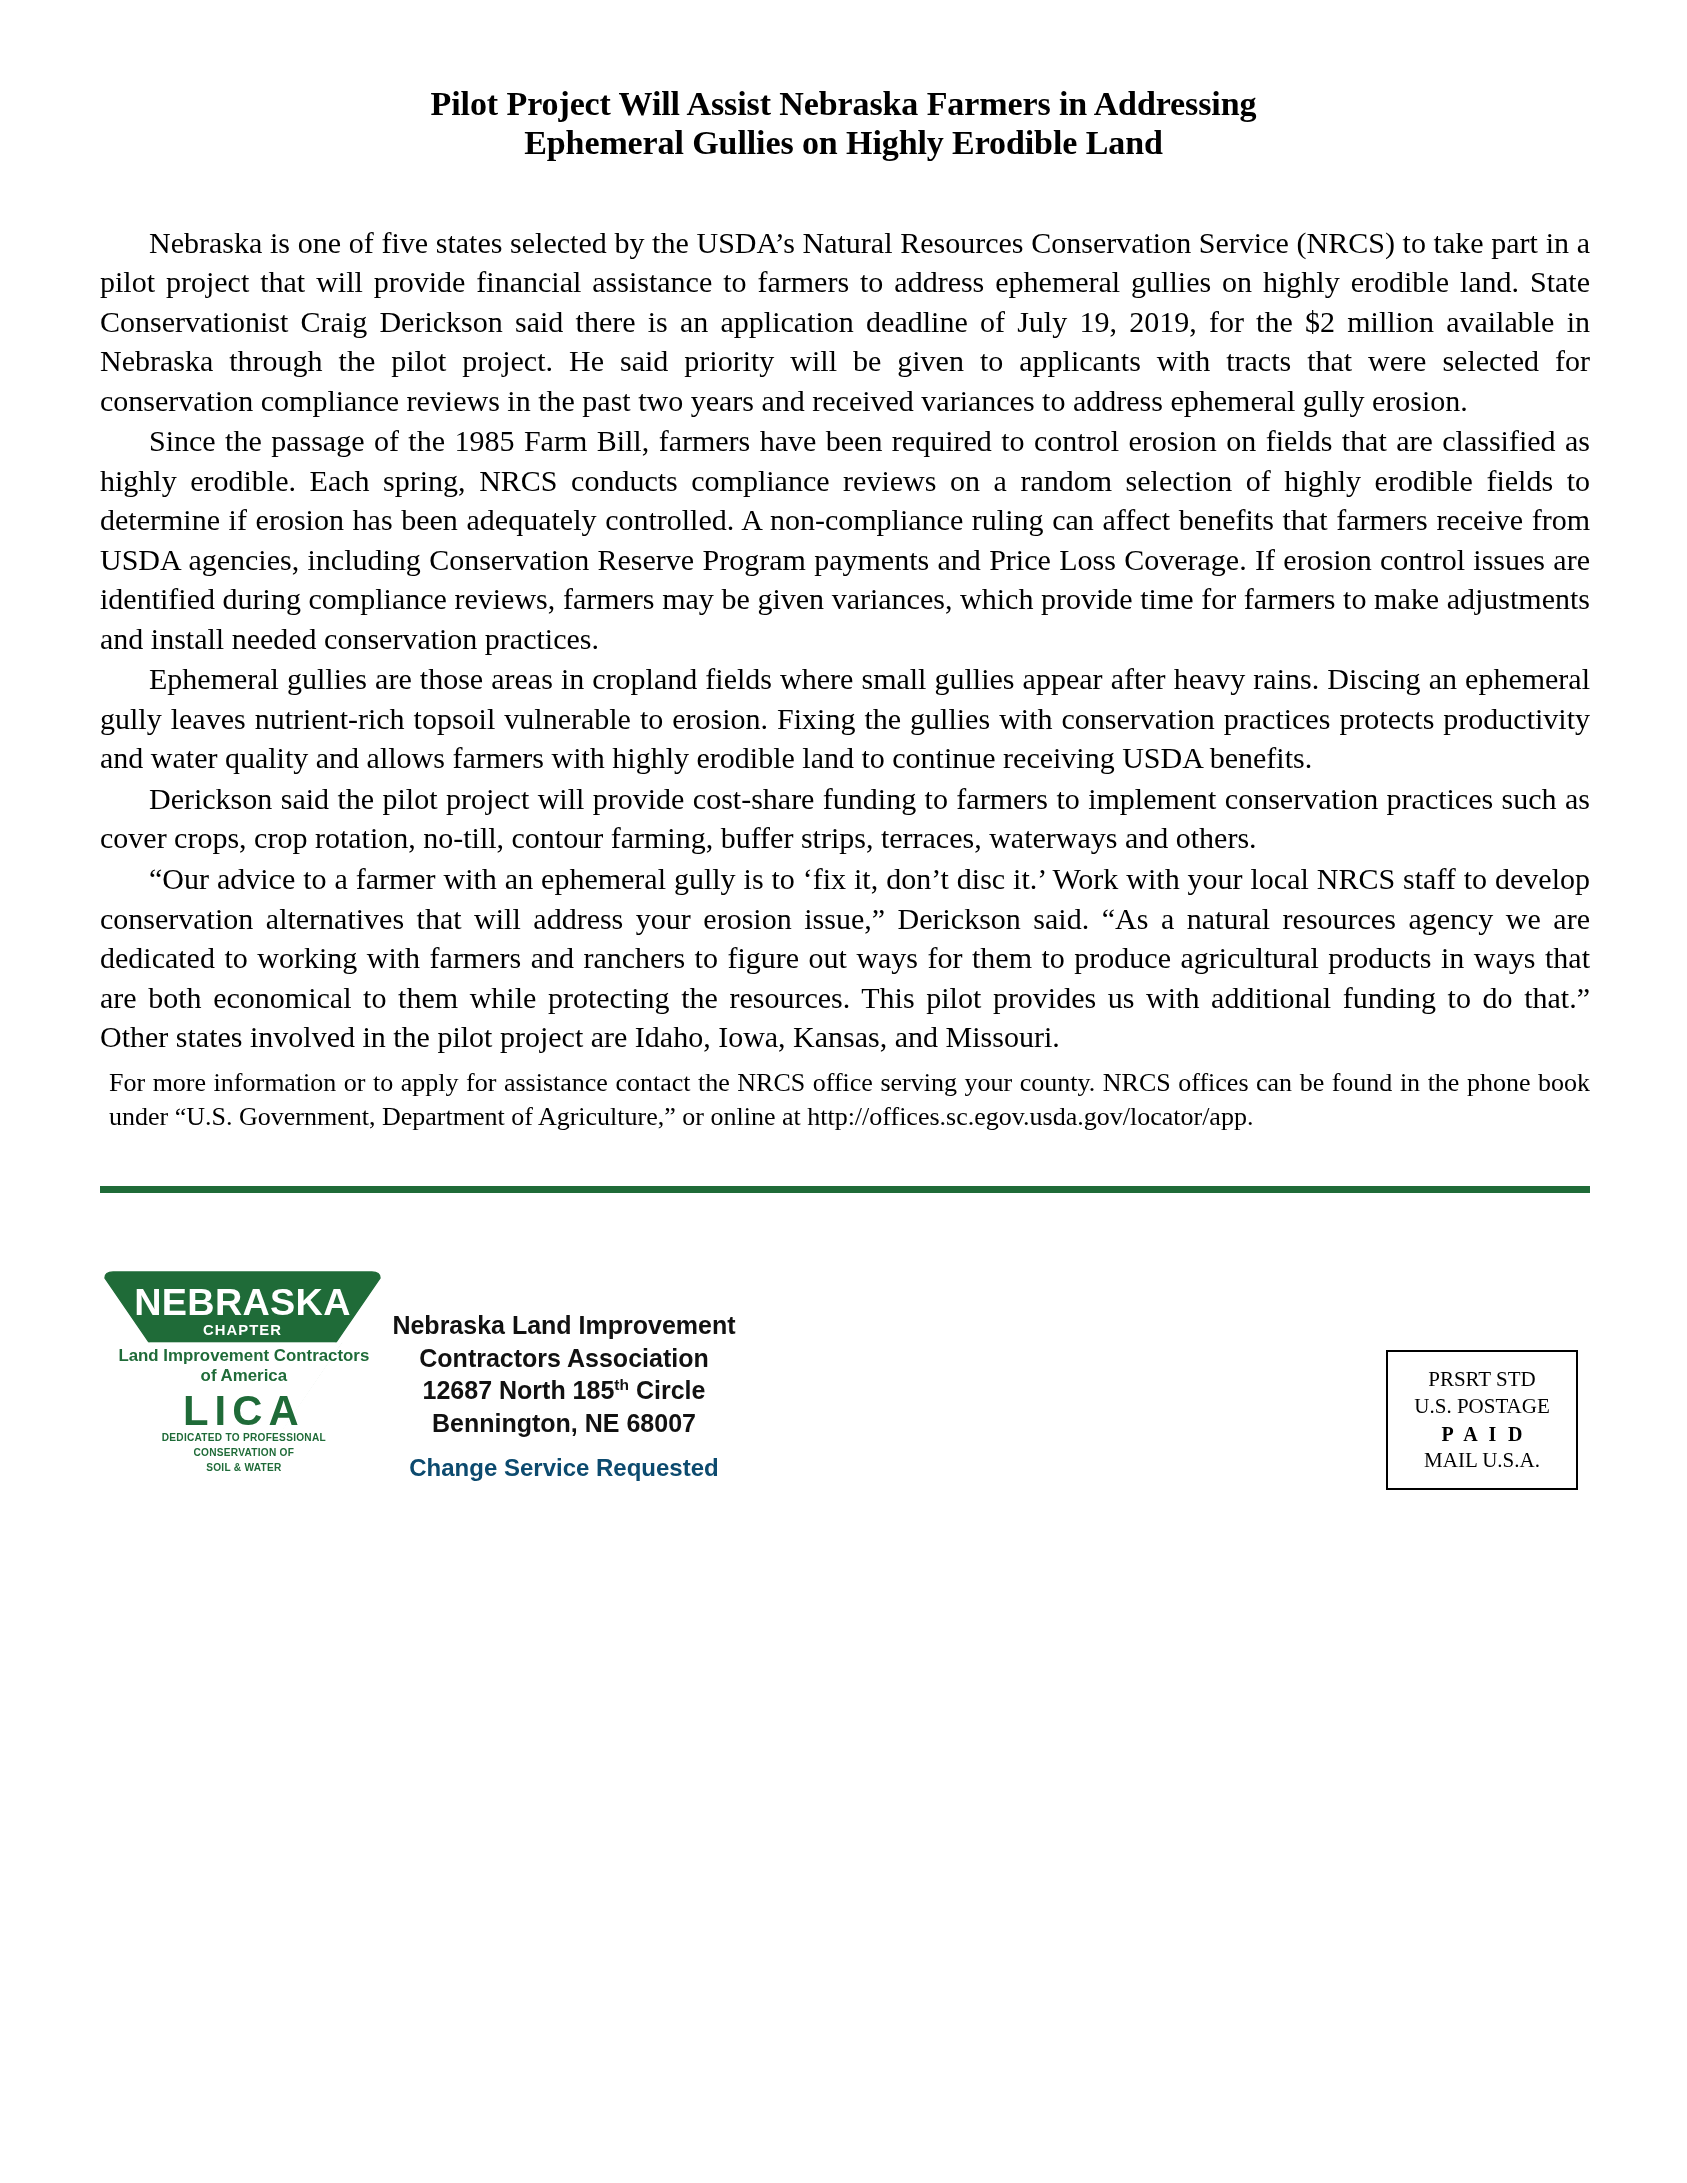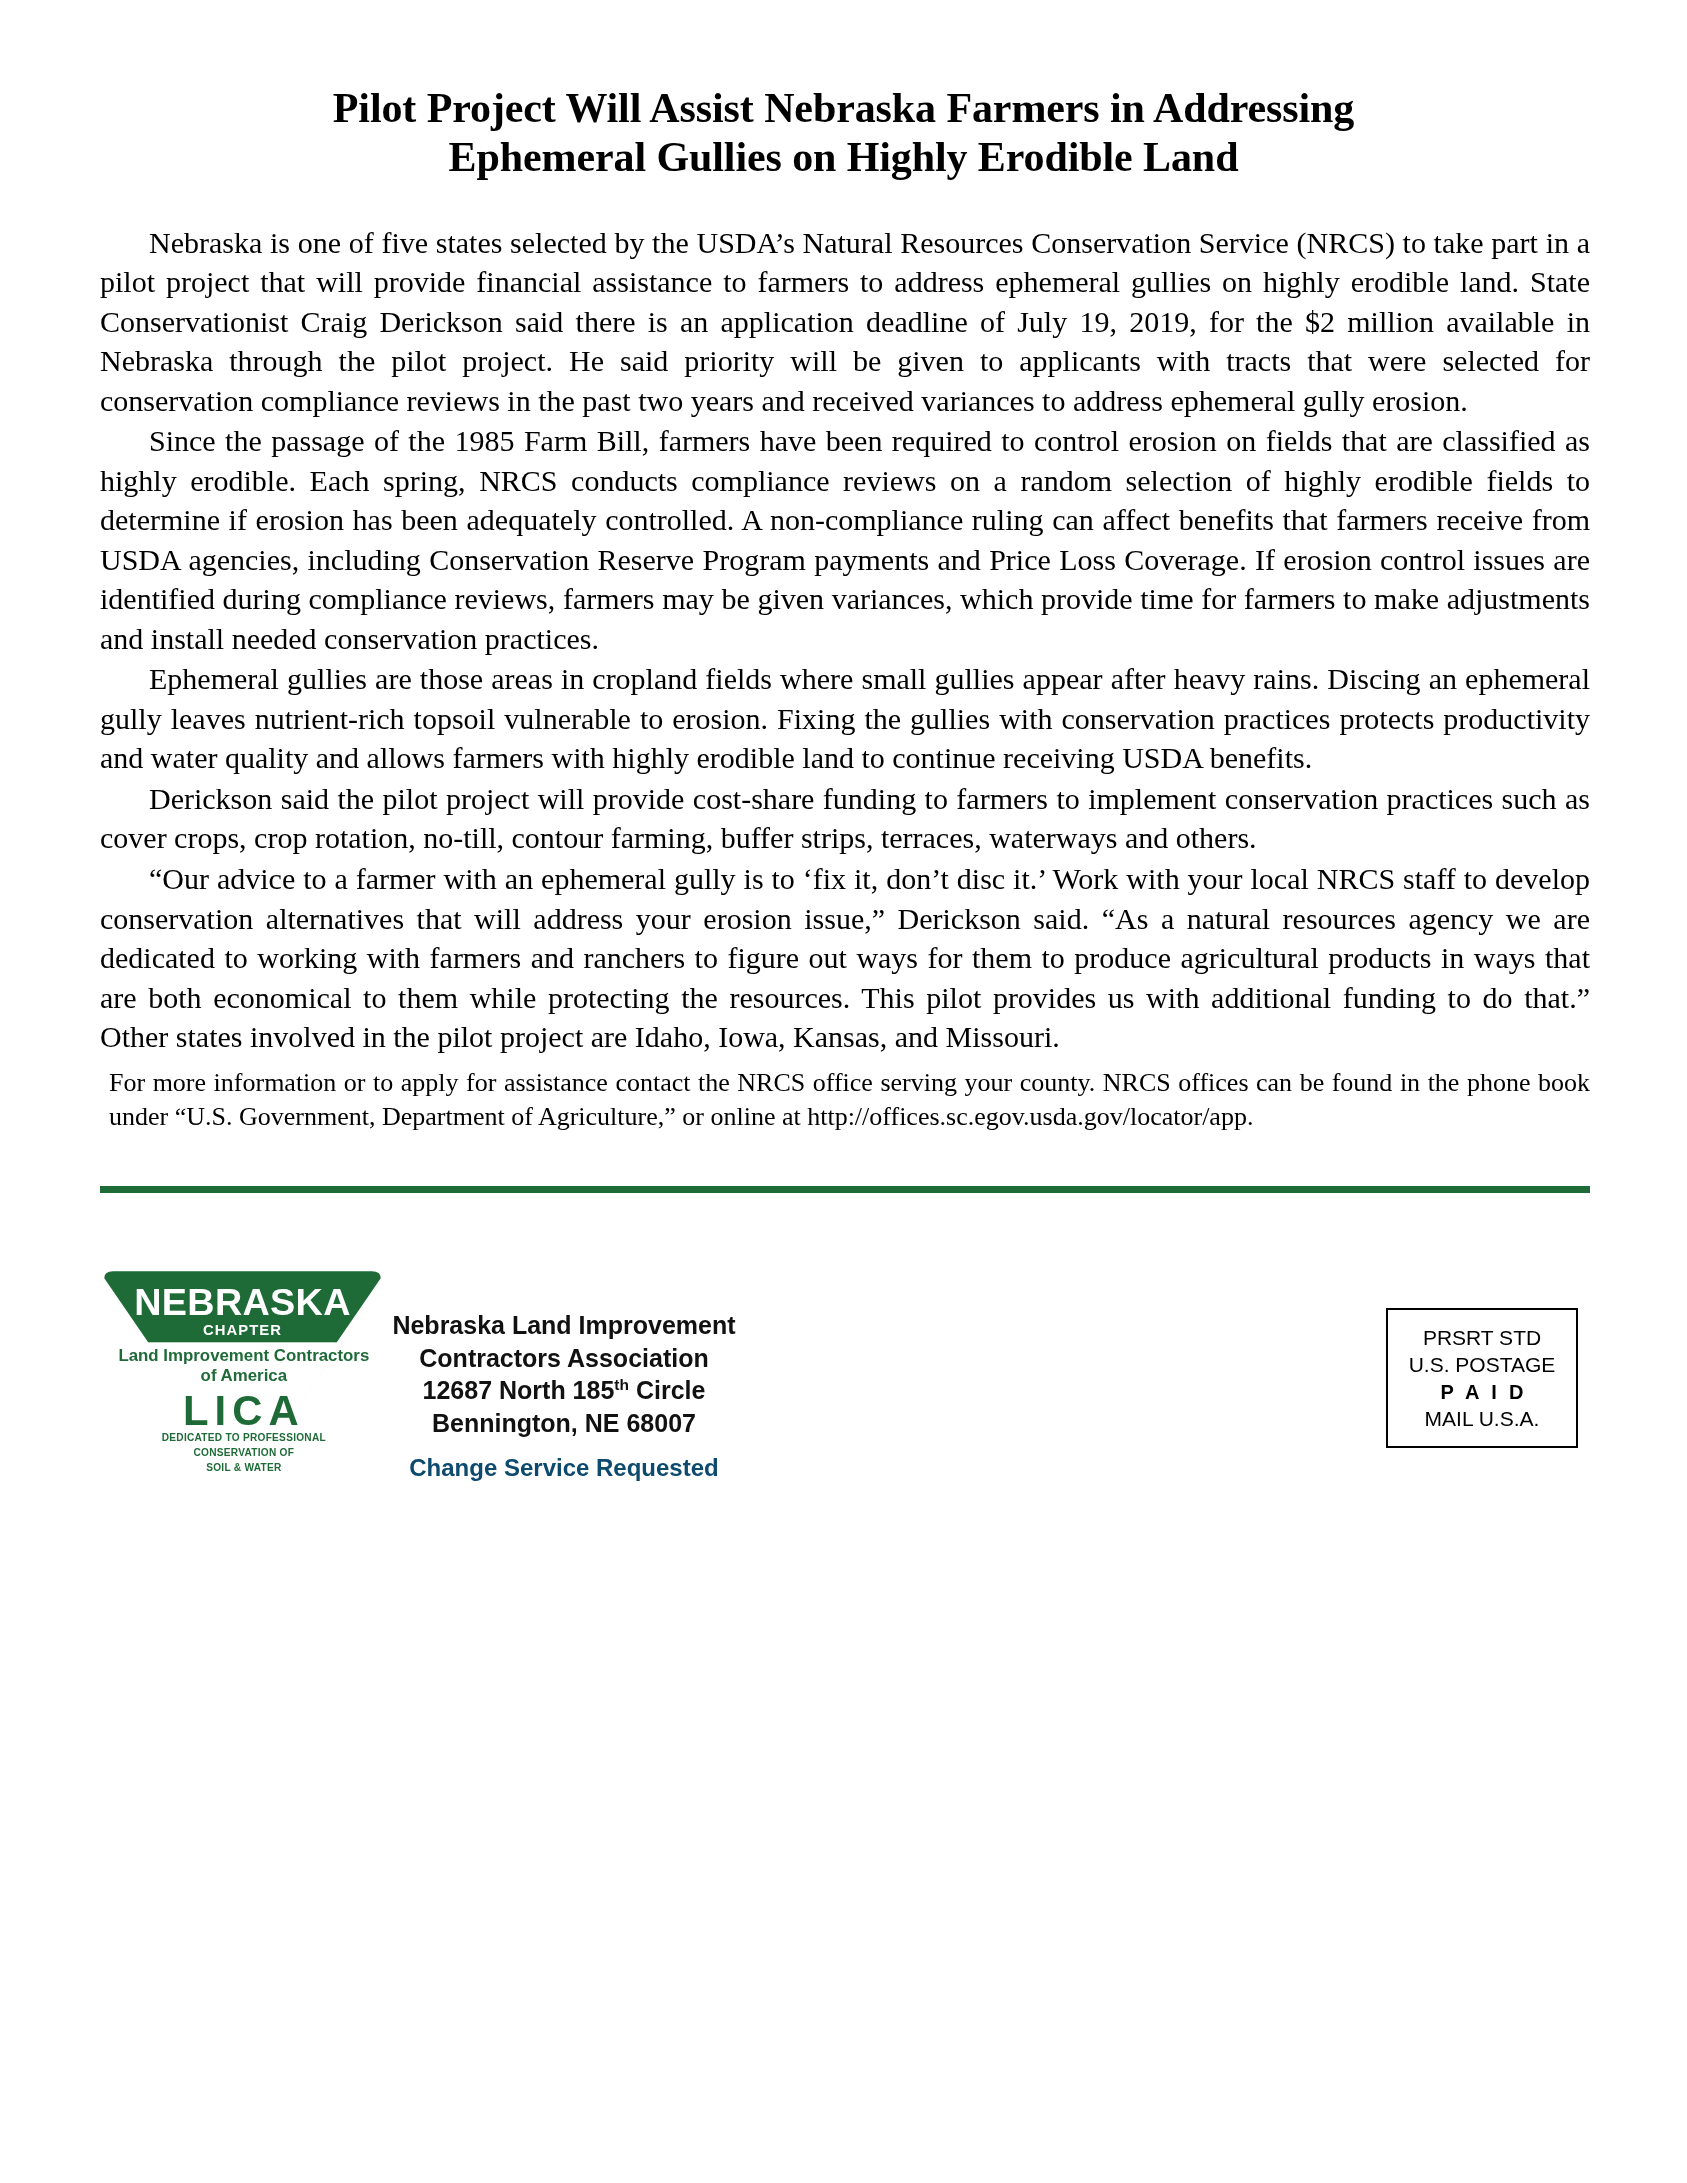--- a/index.html
+++ b/index.html
@@ -24,21 +24,21 @@
   }
 
   
   .headline {
     position: absolute;
     top: 84px;
     left: 101px;
     width: 1485px;
     text-align: center;
     font-weight: bold;
-    font-size: 42px;
+    font-size: 34px;
     line-height: 1.16;
     letter-spacing: -0.1px;
   }
   .headline-line { display: block; }
 
   
   .body-area {
     position: absolute;
     top: 223px;
     left: 100px;
@@ -116,26 +116,26 @@
     font-family: "Liberation Sans", "DejaVu Sans", sans-serif;
     font-weight: bold;
     font-size: 24px;
     color: #0c4a6e;
   }
 
   
   .postage-box {
     position: absolute;
     left: 1386px;
-    top: 1308px;
+    top: 1350px;
     width: 192px;
     height: 140px;
     border: 2.7px solid #000000;
     box-sizing: border-box;
-    font-family: Liberation Sans, sans-serif;
+    font-family: Liberation Serif, serif;
     display: flex;
     flex-direction: column;
     align-items: center;
     justify-content: center;
     line-height: 1.30;
   }
   .postage-line {
     display: block;
     font-size: 21px;
     text-align: center;

